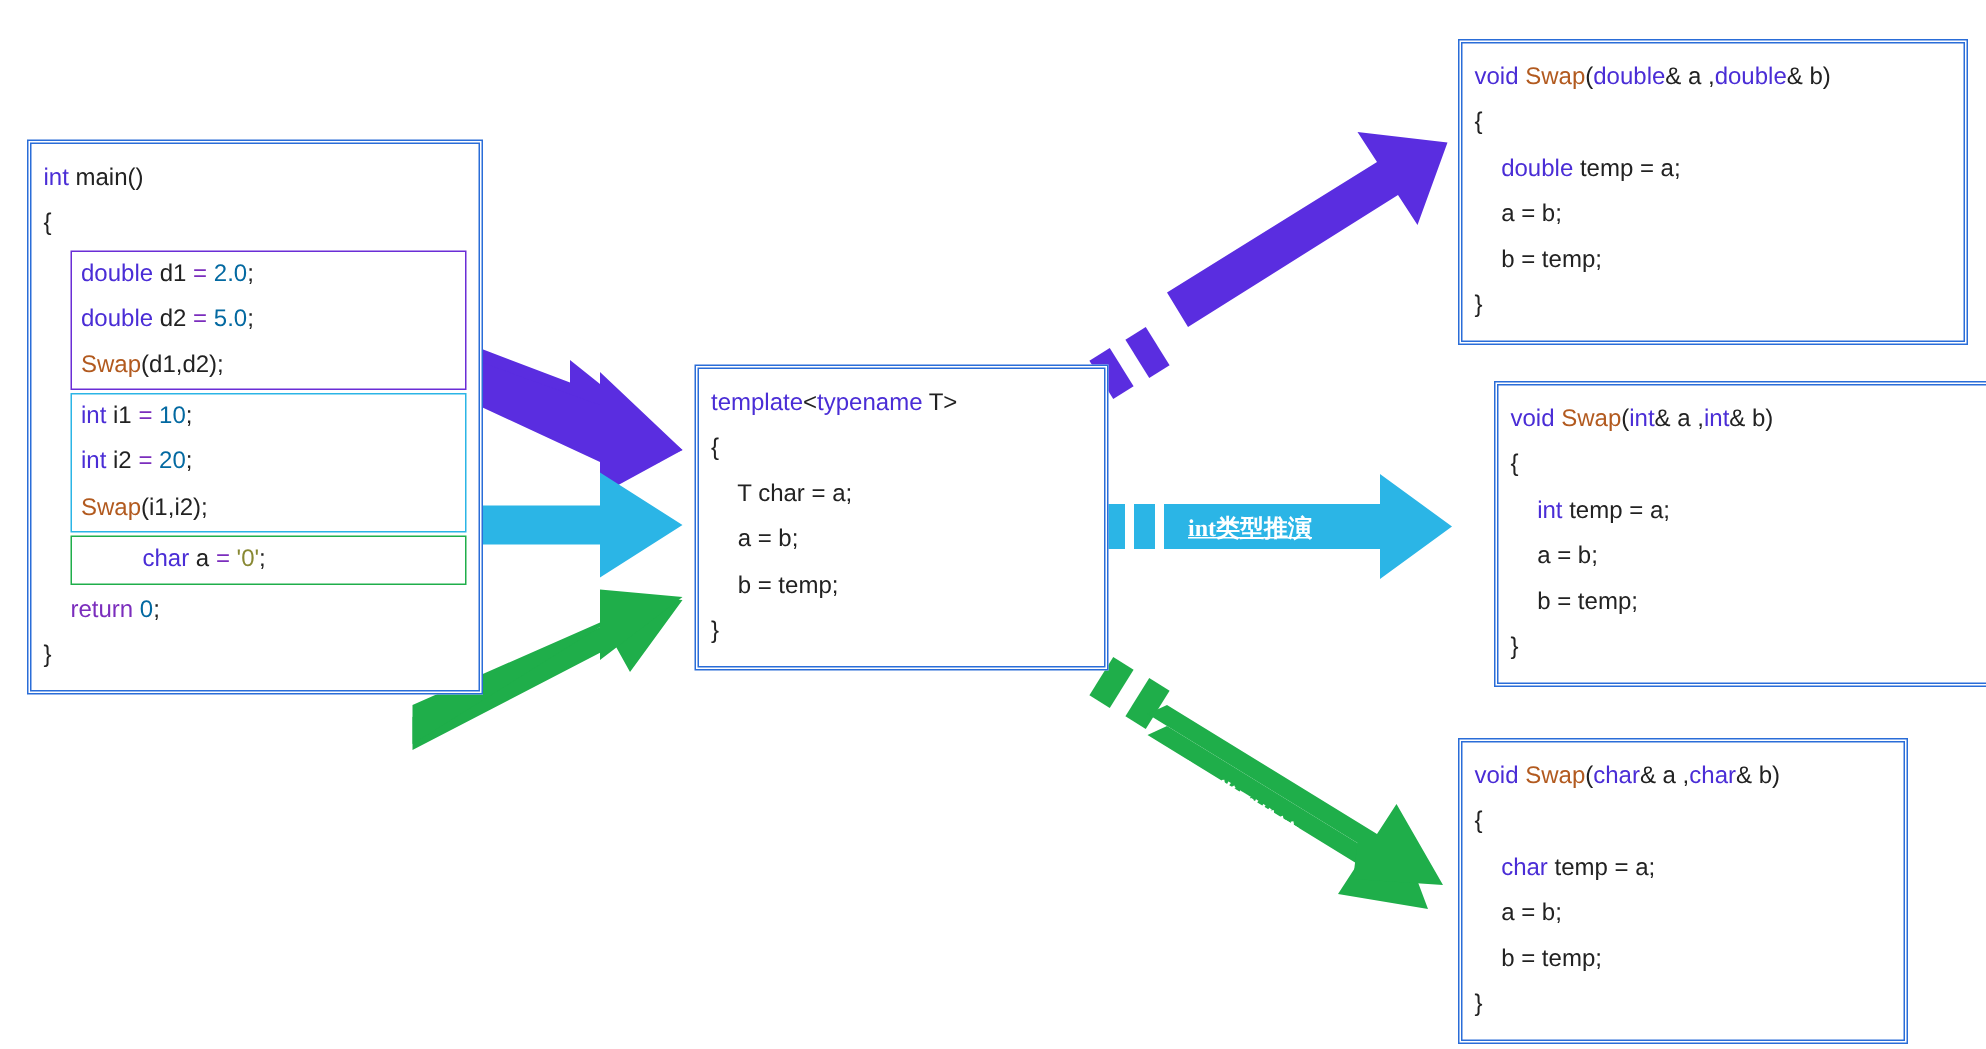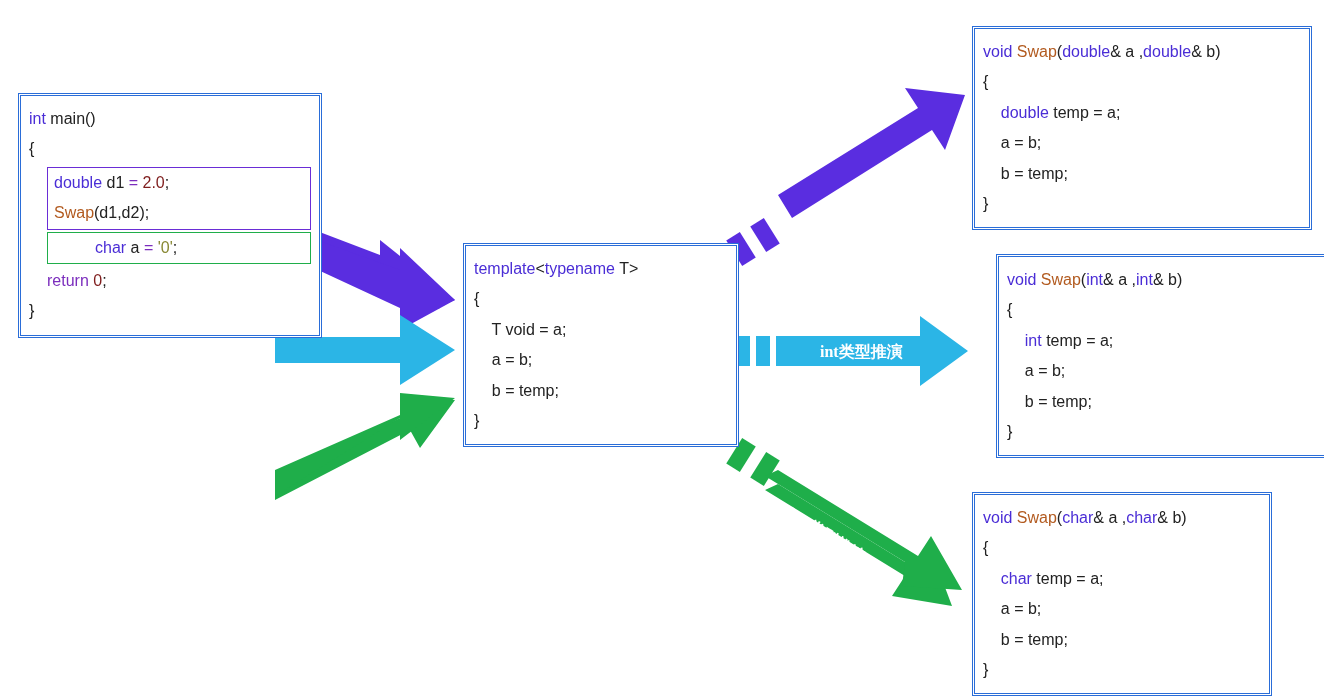--- a/index.html
+++ b/index.html
@@ -20,21 +20,21 @@
     padding: 8px;
   }
   .codeline {
     line-height: 1.9;
     white-space: pre;
   }
   .kw-type { color: #4a2dd6; }
   .kw-purple { color: #7b2dbd; }
   .fn { color: #b25a1f; }
   .txt { color: #222; }
-  .num { color: #7f1d1d; }
+  .num { color: #0369a1; }
   .str { color: #888833; }
   .inner-box {
     border: 1px solid;
     padding: 0 6px;
     margin: 2px 0;
   }
   .ib-purple { border-color: #6a2dd6; }
   .ib-cyan { border-color: #2bb5e6; }
   .ib-green { border-color: #1fae4a; }
   .arrow-label {
@@ -89,45 +89,51 @@
 
   <g>
     <rect x="733" y="440" width="16" height="30" fill="#1fae4a" transform="rotate(32 741 455)"></rect>
     <rect x="757" y="454" width="16" height="30" fill="#1fae4a" transform="rotate(32 765 469)"></rect>
     <path d="M 778 484 L 918 570 L 931 550 L 952 606 L 892 596 L 905 576 L 765 490 Z" fill="#1fae4a"></path>
     <path d="M 778 470 L 918 556 L 931 536 L 962 590 L 902 586 L 905 562 L 765 476 Z" fill="#1fae4a"></path>
   </g>
 </svg>
 
 <div class="arrow-label" style="left:778px; top:152px; transform: rotate(-32deg); transform-origin: left center;">double类型推演</div>
-<div class="arrow-label" style="left:820px; top:342px;">int类型推演</div>
+<div class="arrow-label" style="left:792px; top:342px;text-decoration:underline;">int类型推演</div>
 <div class="arrow-label" style="left:782px; top:498px; transform: rotate(32deg); transform-origin: left center;">char类型推演</div>
 
 <div class="box" style="left:18px; top:93px; width:304px;">
   <div class="codeline"><span class="kw-type">int</span><span class="txt"> main()</span></div>
   <div class="codeline txt">{</div>
 
   <div class="inner-box ib-purple" style="margin-left:18px;">
     <div class="codeline"><span class="kw-type">double</span><span class="txt"> d1 </span><span class="kw-purple">=</span><span class="num"> 2.0</span><span class="txt">;</span></div>
+    <div class="codeline"><span class="kw-type">double</span><span class="txt"> d2 </span><span class="kw-purple">=</span><span class="num"> 5.0</span><span class="txt">;</span></div>
     <div class="codeline"><span class="fn">Swap</span><span class="txt">(d1,d2);</span></div>
   </div>
 
+  <div class="inner-box ib-cyan" style="margin-left:18px;">
+    <div class="codeline"><span class="kw-type">int</span><span class="txt"> i1 </span><span class="kw-purple">=</span><span class="num"> 10</span><span class="txt">;</span></div>
+    <div class="codeline"><span class="kw-type">int</span><span class="txt"> i2 </span><span class="kw-purple">=</span><span class="num"> 20</span><span class="txt">;</span></div>
+    <div class="codeline"><span class="fn">Swap</span><span class="txt">(i1,i2);</span></div>
+  </div>
 
   <div class="inner-box ib-green" style="margin-left:18px;padding-left:47px;">
     <div class="codeline"><span class="kw-type">char</span><span class="txt"> a </span><span class="kw-purple">=</span><span class="str"> '0'</span><span class="txt">;</span></div>
   </div>
 
   <div class="codeline" style="padding-left:18px;"><span class="kw-purple">return</span><span class="num"> 0</span><span class="txt">;</span></div>
   <div class="codeline txt">}</div>
 </div>
 
 <div class="box" style="left:463px; top:243px; width:276px;">
   <div class="codeline"><span class="kw-type">template</span><span class="txt">&lt;</span><span class="kw-type">typename</span><span class="txt"> T&gt;</span></div>
   <div class="codeline txt">{</div>
-  <div class="codeline txt">    T void = a;</div>
+  <div class="codeline txt">    T char = a;</div>
   <div class="codeline txt">    a = b;</div>
   <div class="codeline txt">    b = temp;</div>
   <div class="codeline txt">}</div>
 </div>
 
 <div class="box" style="left:972px; top:26px; width:340px;">
   <div class="codeline"><span class="kw-type">void</span><span class="fn"> Swap</span><span class="txt">(</span><span class="kw-type">double</span><span class="txt">&amp; a ,</span><span class="kw-type">double</span><span class="txt">&amp; b)</span></div>
   <div class="codeline txt">{</div>
   <div class="codeline"><span class="txt">    </span><span class="kw-type">double</span><span class="txt"> temp = a;</span></div>
   <div class="codeline txt">    a = b;</div>

